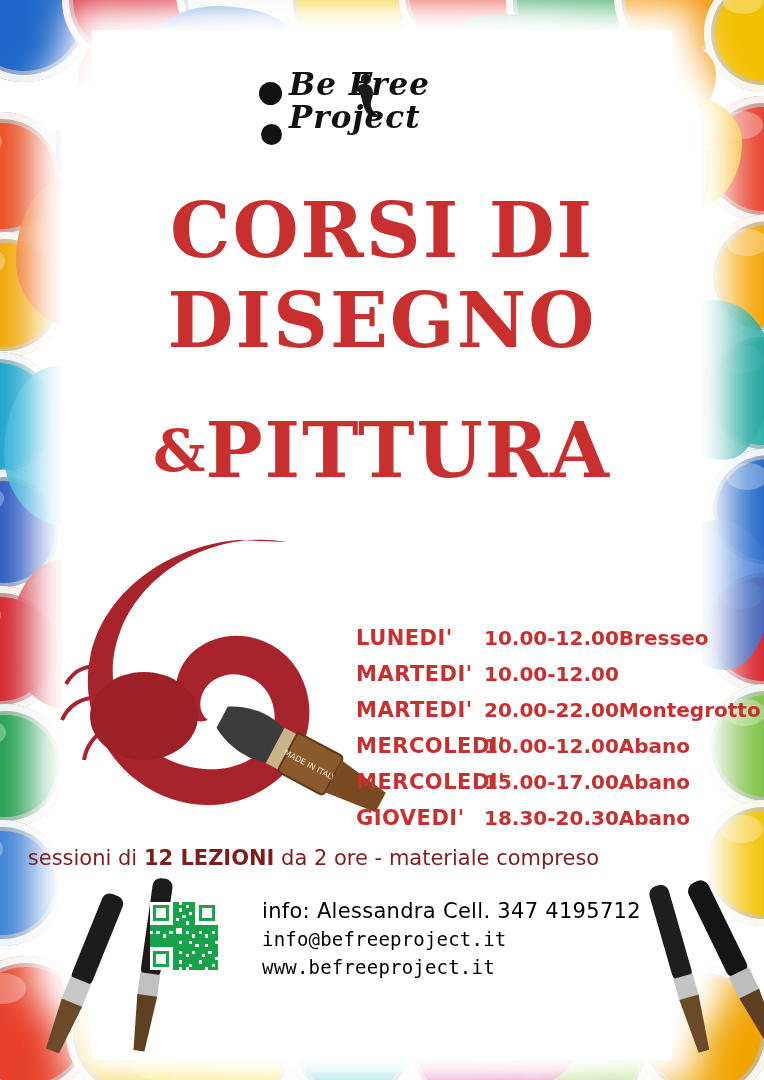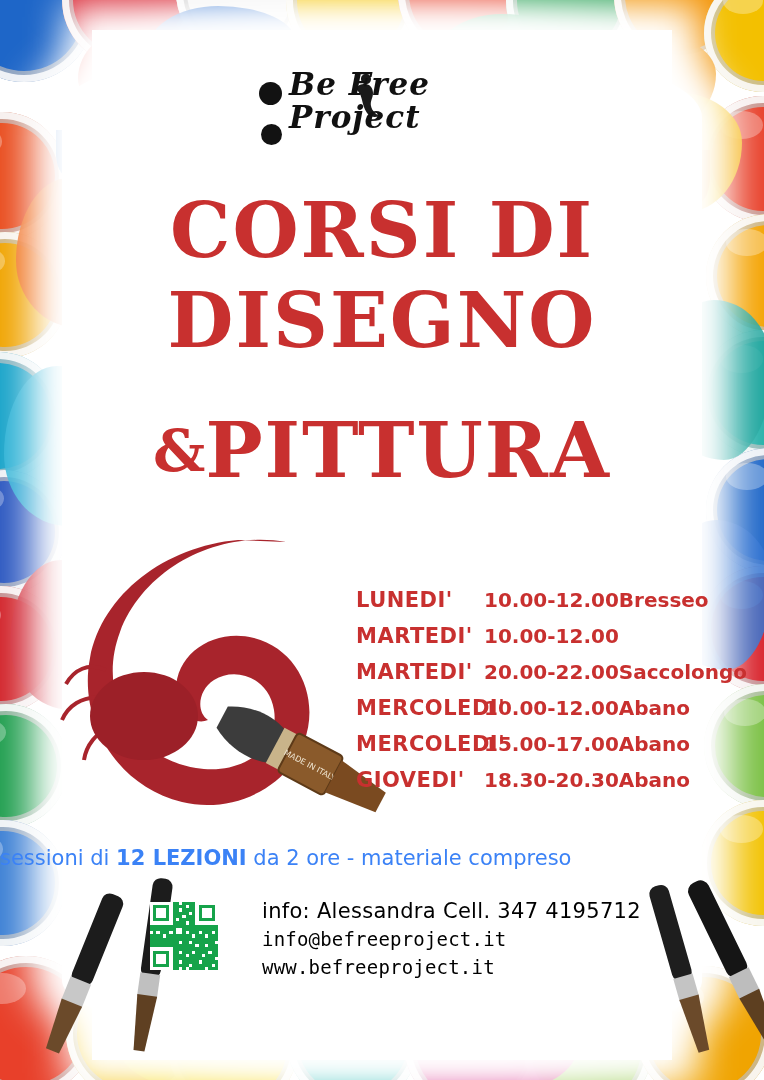--- a/index.html
+++ b/index.html
@@ -147,21 +147,21 @@
     color: #1a3a7a;
     font-family: "DejaVu Sans", sans-serif;
     font-weight: bold;
     font-size: 31px;
     letter-spacing: 0.5px;
   }
 
   .schedule {
     position: absolute;
     left: 356px;
-    top: 588px;
+    top: 626px;
     width: 392px;
   }
   .sched-row {
     display: flex;
     align-items: baseline;
     height: 36px;
     color: #c8302f;
     font-family: "DejaVu Sans", sans-serif;
     font-weight: bold;
     white-space: nowrap;
@@ -178,22 +178,22 @@
   }
   .sched-place {
     font-size: 20px;
   }
 
   .sessions {
     position: absolute;
     top: 846px;
     left: 0;
     width: 627px;
-    text-align: left;
-    color: #3b82f6;
+    text-align: center;
+    color: #7f1d1d;
     font-family: "DejaVu Sans", sans-serif;
     font-size: 21px;
   }
   .sessions b { font-weight: bold; }
 
   .qr {
     position: absolute;
     left: 150px;
     top: 902px;
     width: 68px;
@@ -368,21 +368,21 @@
         <span class="sched-time">10.00-12.00</span>
         <span class="sched-place">Bresseo</span>
       </div>
       <div class="sched-row">
         <span class="sched-day">MARTEDI'</span>
         <span class="sched-time">10.00-12.00</span>
       </div>
       <div class="sched-row">
         <span class="sched-day">MARTEDI'</span>
         <span class="sched-time">20.00-22.00</span>
-        <span class="sched-place">Saccolongo</span>
+        <span class="sched-place">Montegrotto</span>
       </div>
       <div class="sched-row">
         <span class="sched-day">MERCOLEDI'</span>
         <span class="sched-time">10.00-12.00</span>
         <span class="sched-place">Abano</span>
       </div>
       <div class="sched-row">
         <span class="sched-day">MERCOLEDI'</span>
         <span class="sched-time">15.00-17.00</span>
         <span class="sched-place">Abano</span>

